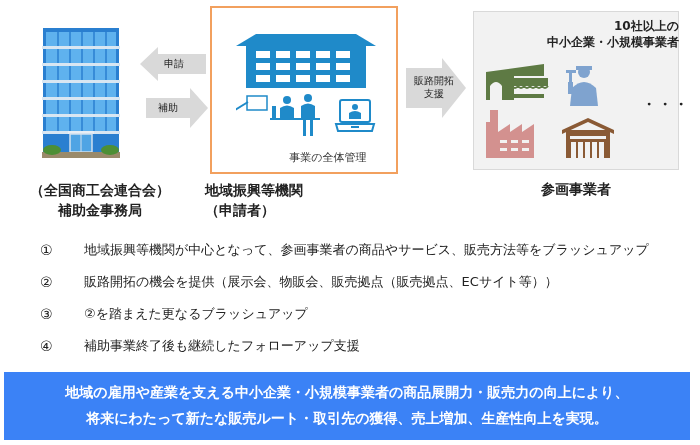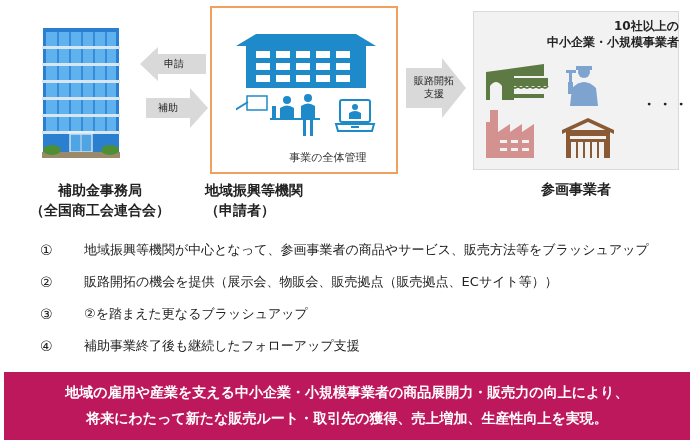--- a/index.html
+++ b/index.html
@@ -39,21 +39,21 @@
   .label-right { left: 473px; top: 181px; width: 206px; text-align: center; font-weight: bold; font-size: 14px; }
   .dots { left: 642px; top: 96px; font-size: 14px; font-weight: bold; letter-spacing: 2px; }
 
   
   .list { left: 40px; top: 234px; width: 640px; }
   .list-item { display: flex; align-items: center; height: 32px; font-size: 13px; color: #222; }
   .list-num { width: 44px; font-size: 14px; }
 
   
   .banner {
-    left: 4px; top: 372px; width: 686px; height: 68px; background: #be185d;
+    left: 4px; top: 372px; width: 686px; height: 68px; background: #3b82f6;
     color: #fff; font-weight: bold; font-size: 14px; text-align: center;
     display: flex; flex-direction: column; justify-content: center; gap: 8px;
   }
 </style>
 </head>
 <body>
 
 <svg class="abs office" viewBox="0 0 78 130">
   <rect x="1" y="0" width="76" height="124" fill="#2a7fd0"></rect>
   <g fill="#5fb2ee">
@@ -80,22 +80,22 @@
       <rect x="0" y="103" width="78" height="3"></rect>
   </g>
   <rect x="26" y="103" width="26" height="3" fill="#e8eef5"></rect>
   <rect x="28" y="106" width="22" height="18" fill="#4fa4e4" stroke="#cfe0ee" stroke-width="1.5"></rect>
   <line x1="39" y1="106" x2="39" y2="124" stroke="#cfe0ee" stroke-width="1"></line>
   <rect x="-2" y="124" width="82" height="6" fill="#9a8a6a"></rect>
   <ellipse cx="10" cy="122" rx="9" ry="5" fill="#4d8f35"></ellipse>
   <ellipse cx="68" cy="122" rx="9" ry="5" fill="#4d8f35"></ellipse>
 </svg>
 <div class="abs label-left">
+  <div>（全国商工会連合会）</div>
   <div>補助金事務局</div>
-  <div>（全国商工会連合会）</div>
 </div>
 
 <div class="abs arrow-left">
   <svg width="66" height="34" viewBox="0 0 66 34" style="position:absolute;left:0;top:0">
     <polygon points="0,17 18,0 18,7 66,7 66,27 18,27 18,34" fill="#d9d9d9"></polygon>
   </svg>
   <span class="abs arrow-text" style="left:24px;top:10px">申請</span>
 </div>
 <div class="abs arrow-right">
   <svg width="62" height="40" viewBox="0 0 62 40" style="position:absolute;left:0;top:0">

